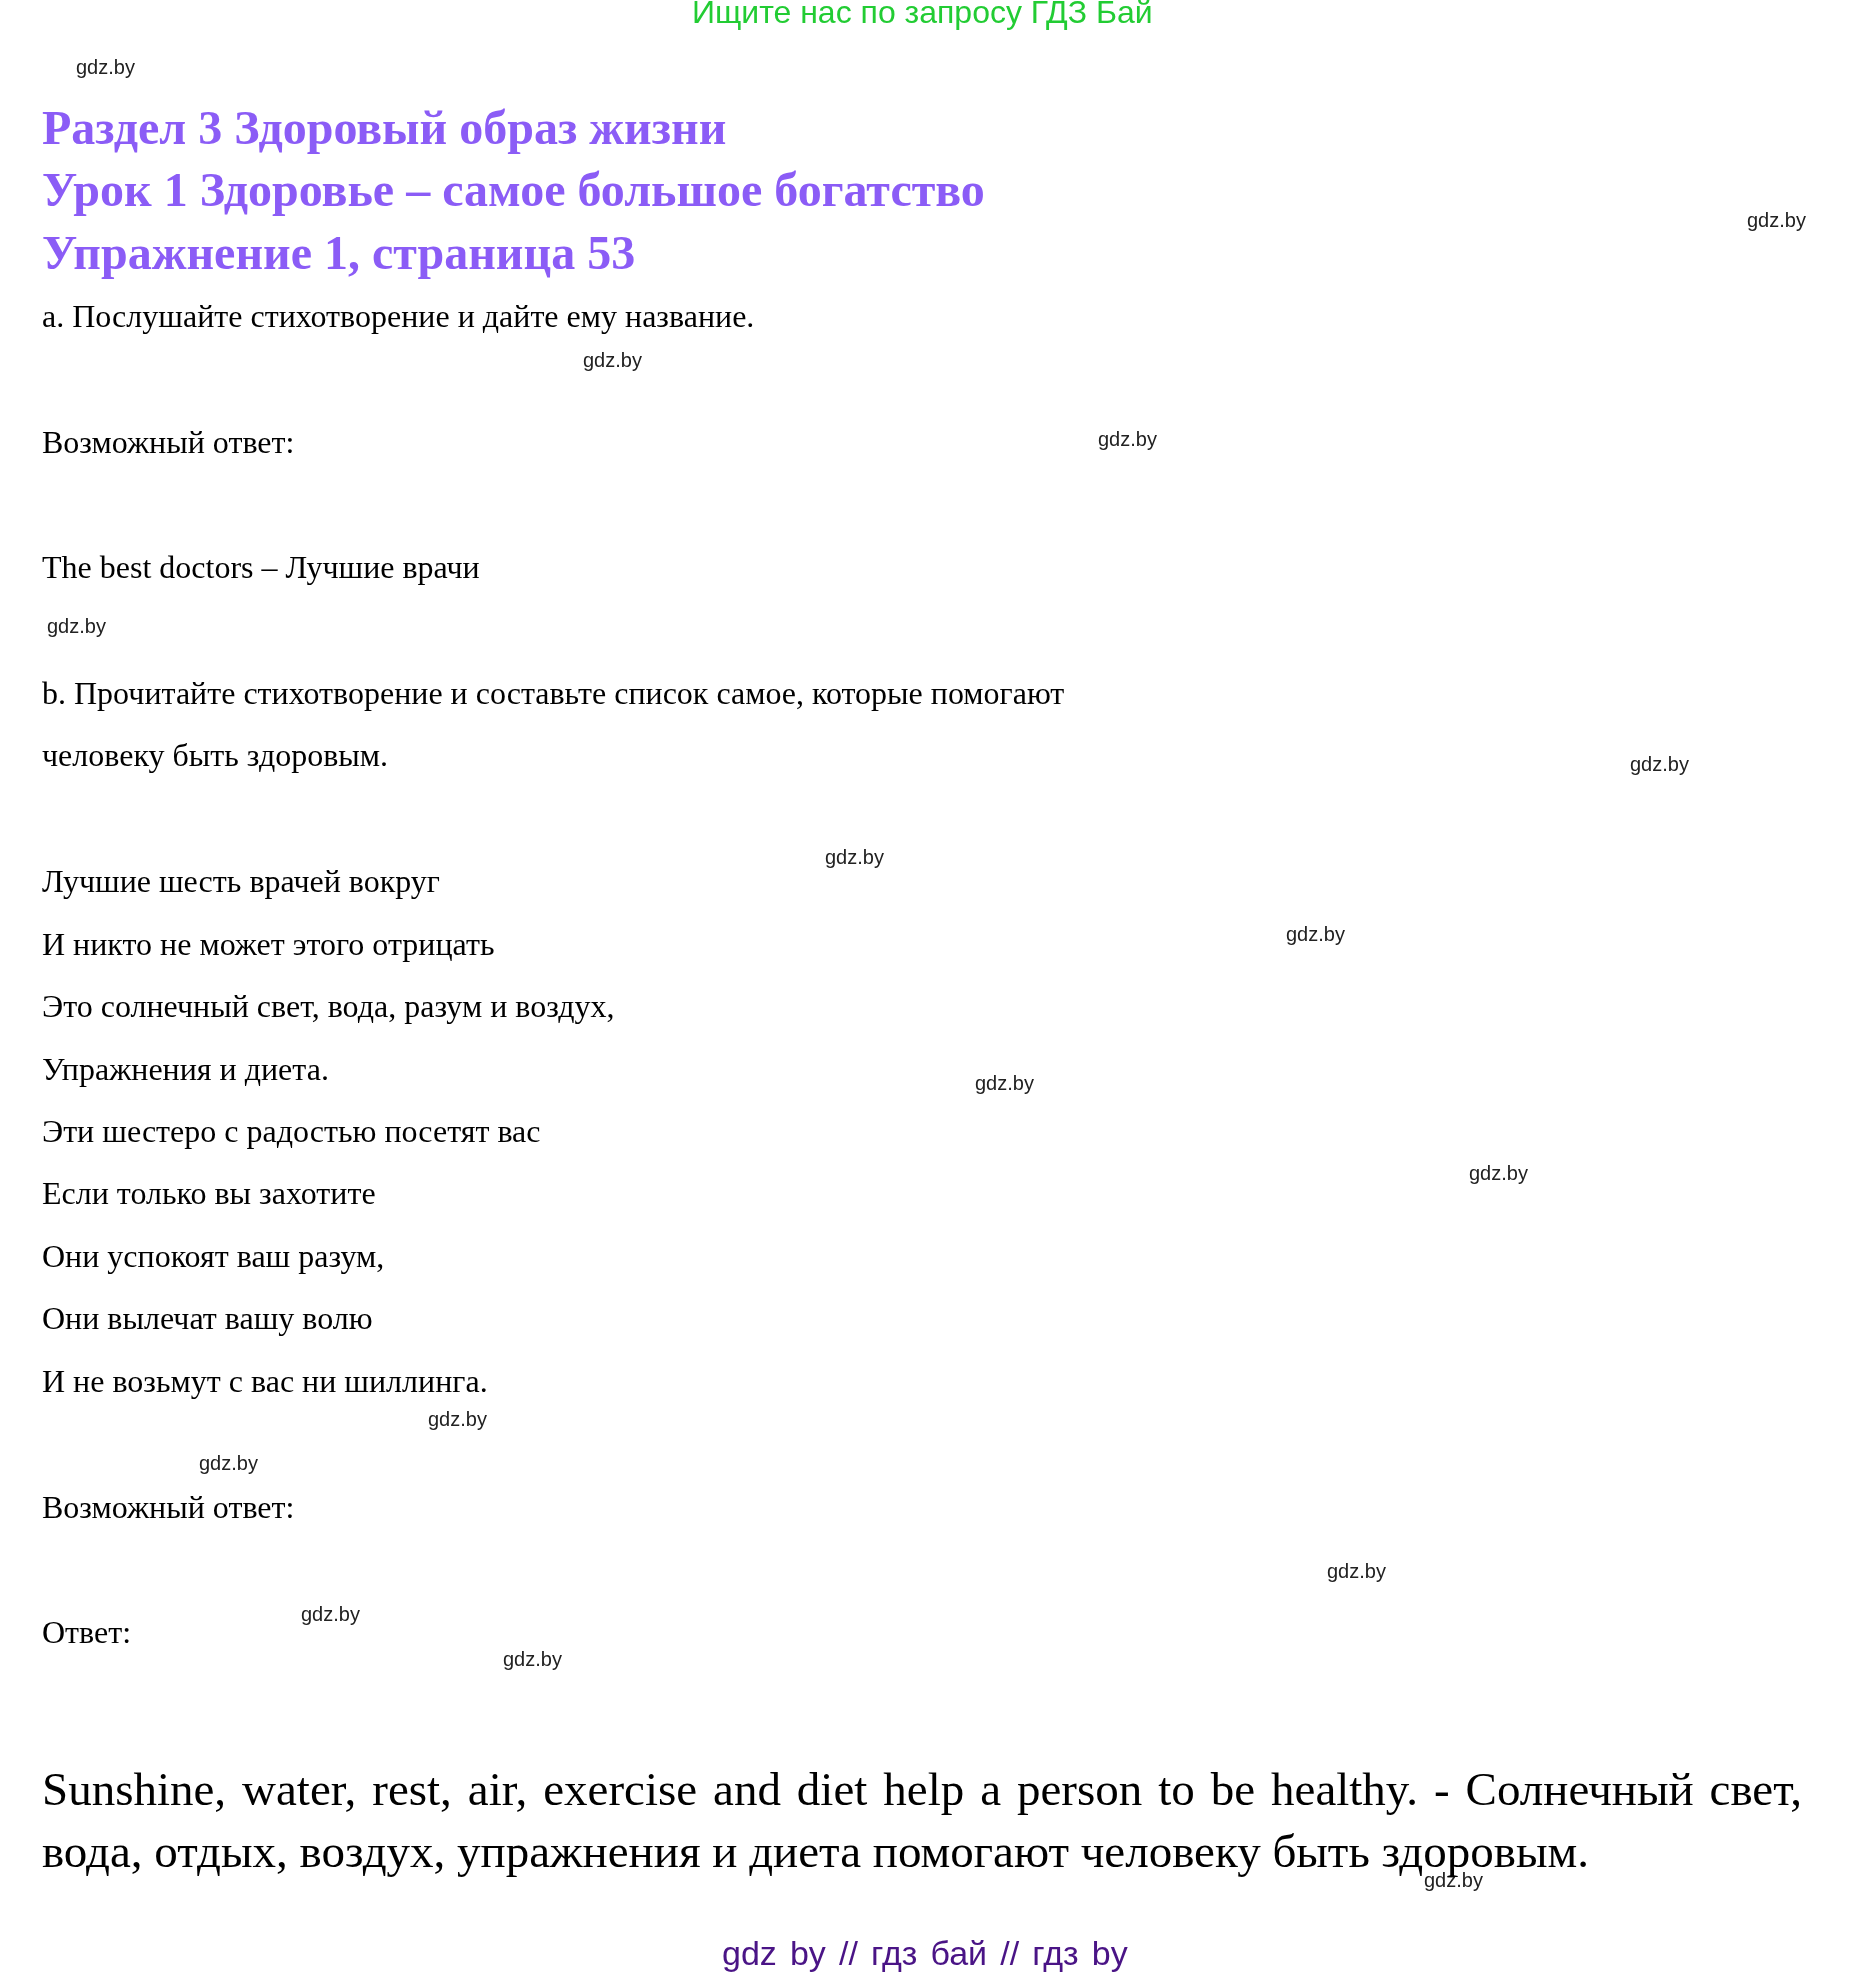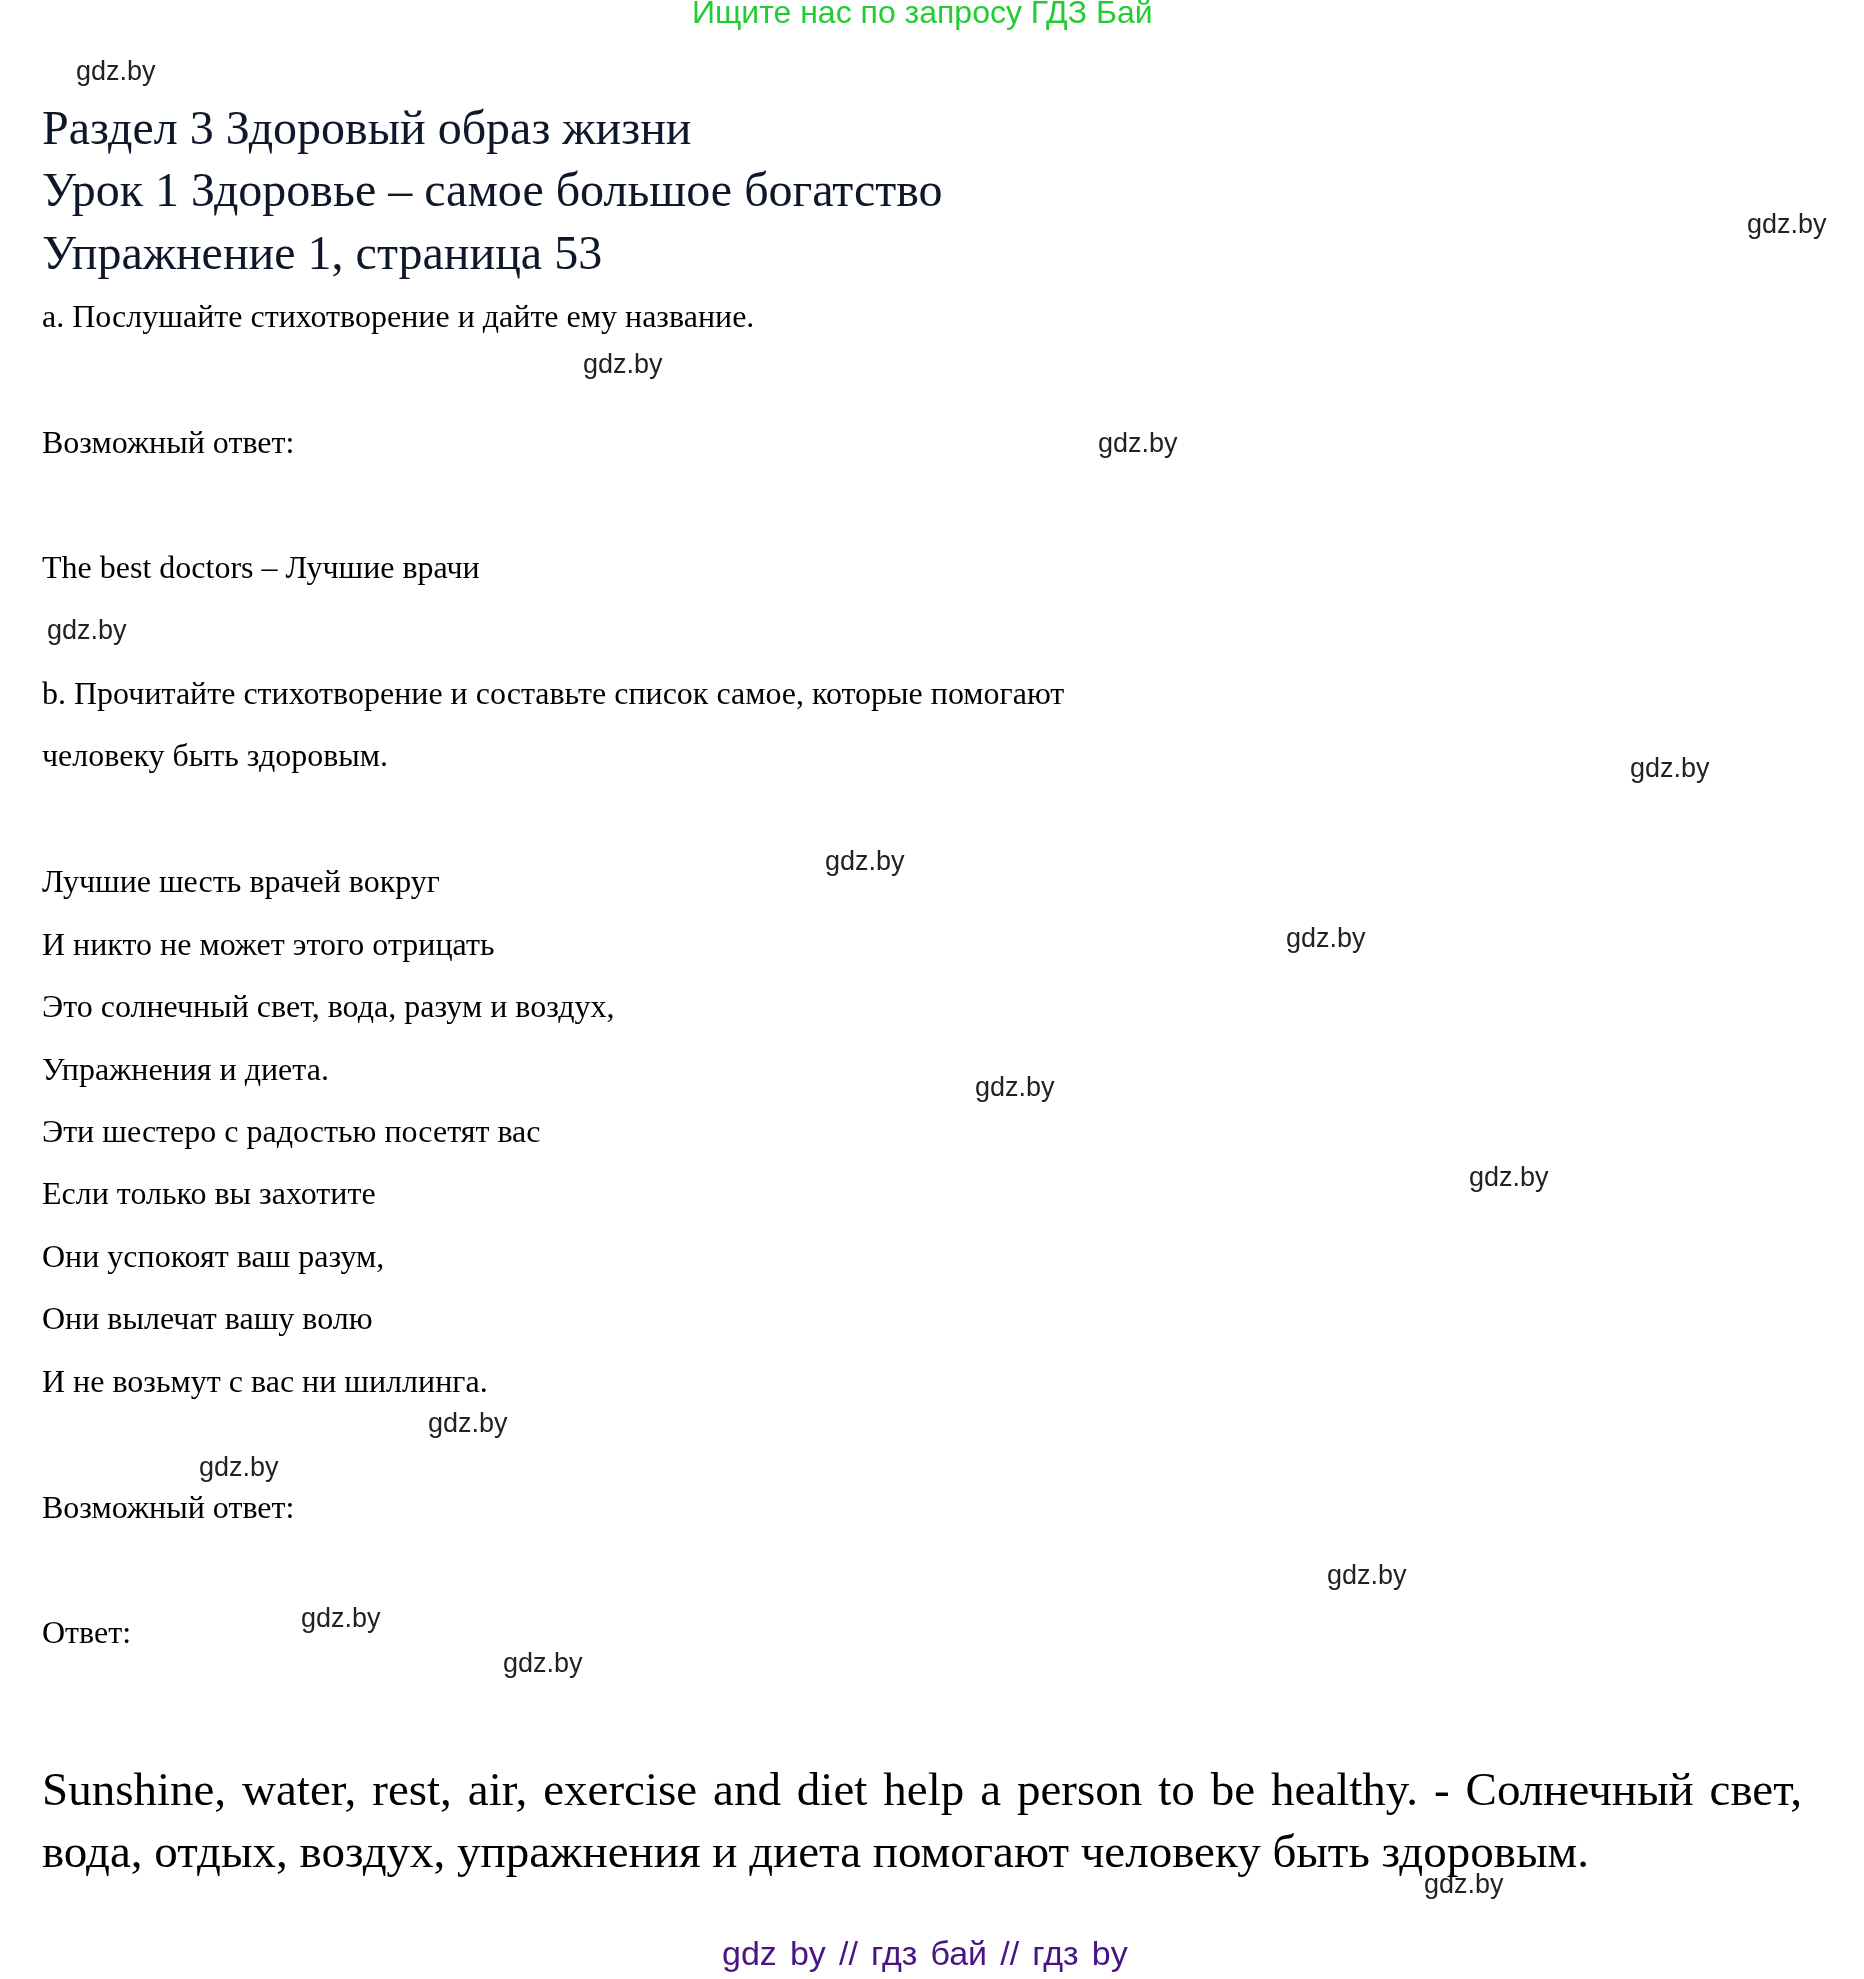--- a/index.html
+++ b/index.html
@@ -1,20 +1,20 @@
 <!DOCTYPE html>
 <html style="font-size:15px"><head>
 <meta charset="utf-8">
 <style>
   html, body { margin: 0; padding: 0; background: #ffffff; }
   body { width: 1864px; height: 1979px; position: relative; overflow: hidden; }
   .abs { position: absolute; white-space: nowrap; }
   .top-banner { font-family: "Liberation Sans", sans-serif; font-size: 32px; color: #22cc33; top: -5.6px; left: 692px; }
-  .wm { font-family: "Liberation Sans", sans-serif; font-size: 27px; color: #222222; }
-  .h { font-family: "Liberation Serif", serif; font-weight: normal; font-size: 48px; color: #0f172a; line-height: 62px; }
+  .wm { font-family: "Liberation Sans", sans-serif; font-size: 20px; color: #222222; }
+  .h { font-family: "Liberation Serif", serif; font-weight: bold; font-size: 48px; color: #8b5cf6; line-height: 62px; }
   .t { font-family: "Liberation Serif", serif; font-size: 32px; color: #000; line-height: 62px; }
   .para { position: absolute; left: 42px; width: 1760px; font-family: "Liberation Serif", serif; font-size: 47px; line-height: 62px; text-align: justify; text-align-last: left; color: #000; margin-top: 32px; }
   .footer { font-family: Liberation Sans, sans-serif; font-size: 34px; color: #4a1486; top: 1934px; left: 722px; word-spacing: 3.7px; }
 </style>
 </head>
 <body>
 
 <div class="abs top-banner">Ищите нас по запросу ГДЗ Бай</div>
 
 <div class="abs wm" style="left:76px;top:56px">gdz.by</div>

